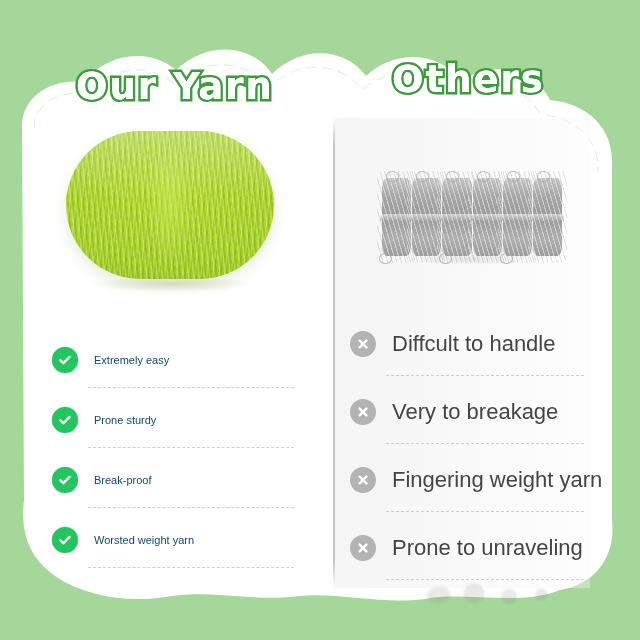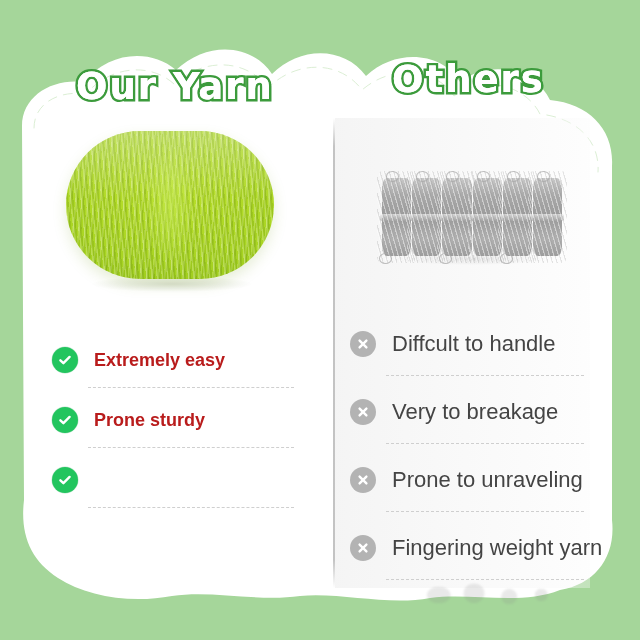--- a/index.html
+++ b/index.html
@@ -208,21 +208,21 @@
     margin-right:16px;
   }
   .badge svg { display:block; }
   .badge.ok { background:#22c55e; box-shadow:0 0 0 .5px rgba(20,150,70,.25); }
   .badge.no { background:#b3b3b3; }
 
   .row-label {
     font-size:17.5px;
     white-space:nowrap;
   }
-  #list-ours   .row-label { color:#b91c1c; font-weight:bold; font-size:18px; }
+  #list-ours   .row-label { color:#0c4a6e; font-weight:normal; font-size:11px; }
   #list-others .row-label { color:#444444; font-size:22px; }
 
   .rule {
     position:absolute;
     left:36px;
     bottom:2px;
     height:0;
     border-top:1px dashed #cfcfcf;
   }
   #list-ours   .rule { right:-10px; }
@@ -347,27 +347,37 @@
       <div class="row">
         <span class="badge ok">
           <svg width="16" height="16" viewBox="0 0 16 16">
             <path d="M3.4 8.3 L6.4 11.2 L12.6 4.9" fill="none" stroke="#ffffff" stroke-width="2.4" stroke-linecap="round" stroke-linejoin="round"></path>
           </svg>
         </span>
         <span class="row-label">Prone sturdy</span>
         <span class="rule"></span>
       </div>
 
-
       <div class="row">
         <span class="badge ok">
           <svg width="16" height="16" viewBox="0 0 16 16">
             <path d="M3.4 8.3 L6.4 11.2 L12.6 4.9" fill="none" stroke="#ffffff" stroke-width="2.4" stroke-linecap="round" stroke-linejoin="round"></path>
           </svg>
         </span>
+        <span class="row-label">Break-proof</span>
+        <span class="rule"></span>
+      </div>
+
+      <div class="row">
+        <span class="badge ok">
+          <svg width="16" height="16" viewBox="0 0 16 16">
+            <path d="M3.4 8.3 L6.4 11.2 L12.6 4.9" fill="none" stroke="#ffffff" stroke-width="2.4" stroke-linecap="round" stroke-linejoin="round"></path>
+          </svg>
+        </span>
+        <span class="row-label">Worsted weight yarn</span>
         <span class="rule"></span>
       </div>
 
     </div>
 
     <div class="list" id="list-others">
 
       <div class="row">
         <span class="badge no">
           <svg width="16" height="16" viewBox="0 0 16 16">
@@ -387,31 +397,31 @@
         <span class="row-label">Very to breakage</span>
         <span class="rule"></span>
       </div>
 
       <div class="row">
         <span class="badge no">
           <svg width="16" height="16" viewBox="0 0 16 16">
             <path d="M4.6 4.6 L11.4 11.4 M11.4 4.6 L4.6 11.4" fill="none" stroke="#ffffff" stroke-width="2.4" stroke-linecap="round"></path>
           </svg>
         </span>
+        <span class="row-label">Fingering weight yarn</span>
+        <span class="rule"></span>
+      </div>
+
+      <div class="row">
+        <span class="badge no">
+          <svg width="16" height="16" viewBox="0 0 16 16">
+            <path d="M4.6 4.6 L11.4 11.4 M11.4 4.6 L4.6 11.4" fill="none" stroke="#ffffff" stroke-width="2.4" stroke-linecap="round"></path>
+          </svg>
+        </span>
         <span class="row-label">Prone to unraveling</span>
-        <span class="rule"></span>
-      </div>
-
-      <div class="row">
-        <span class="badge no">
-          <svg width="16" height="16" viewBox="0 0 16 16">
-            <path d="M4.6 4.6 L11.4 11.4 M11.4 4.6 L4.6 11.4" fill="none" stroke="#ffffff" stroke-width="2.4" stroke-linecap="round"></path>
-          </svg>
-        </span>
-        <span class="row-label">Fingering weight yarn</span>
         <span class="rule"></span>
       </div>
 
     </div>
 
     <div id="watermark"></div>
 
   </div>
 </div>
 

